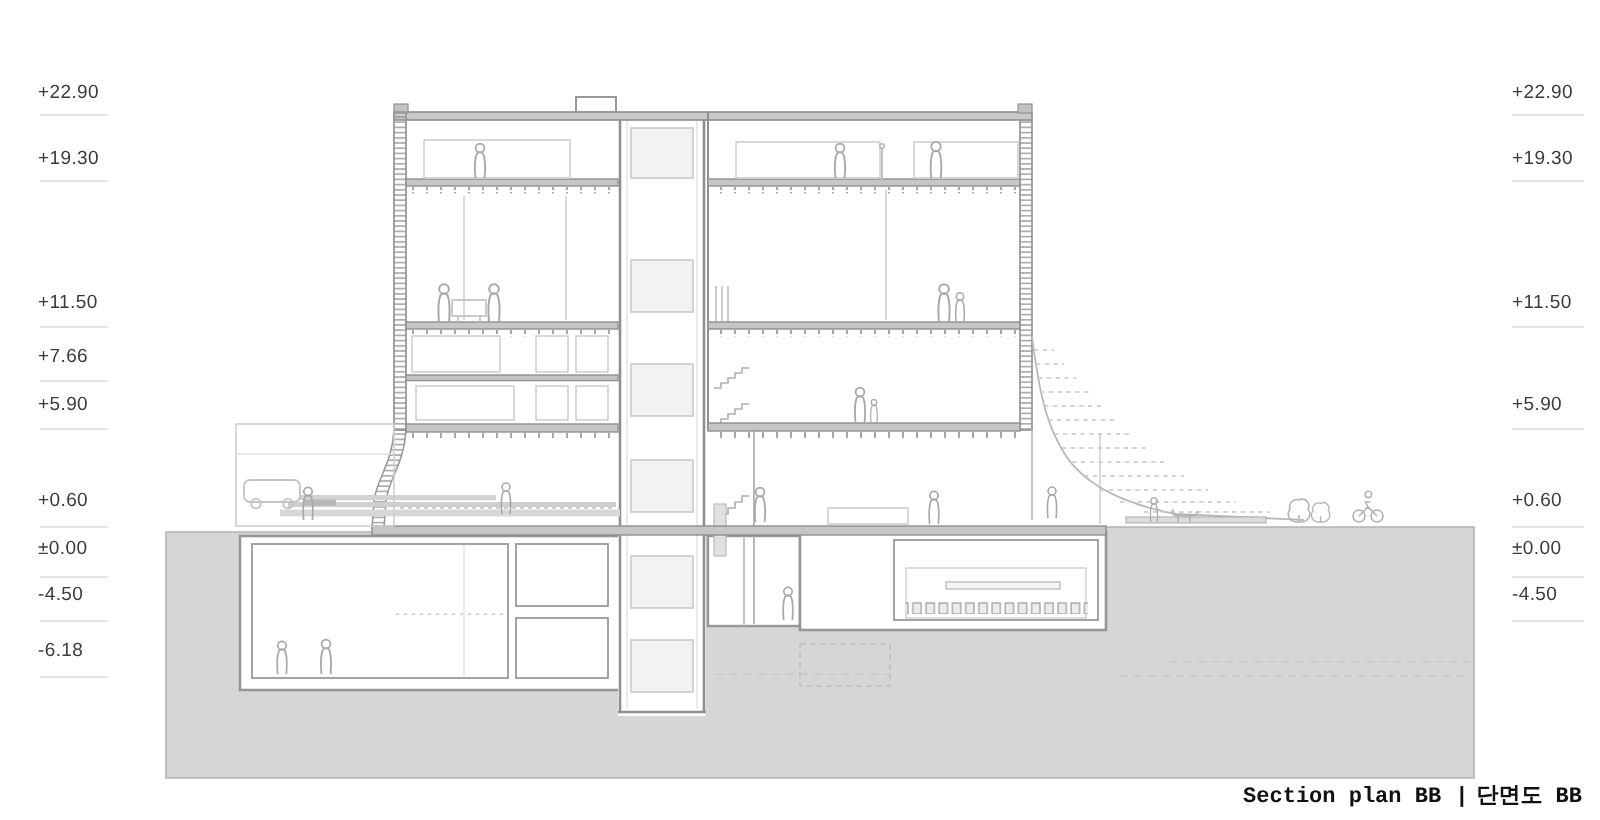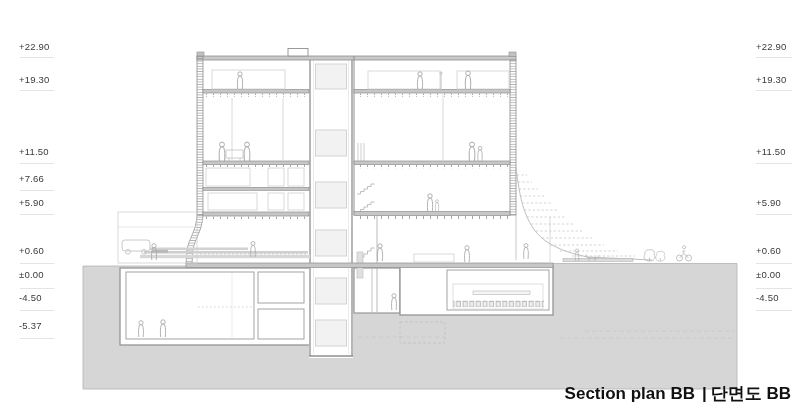--- a/index.html
+++ b/index.html
@@ -6,21 +6,21 @@
     font-family:"Liberation Sans", sans-serif;}
   #stage{position:relative;width:800px;height:410px;background:#fff;}
   #drawing{position:absolute;left:0;top:0;}
   .elev-col{position:absolute;top:0;left:0;width:680px;height:410px;pointer-events:none;}
   .elev-label{position:absolute;font-size:9.5px;color:var(--label-text,#3a3a3a);letter-spacing:.2px;white-space:nowrap;}
   .elev-line{position:absolute;height:0;border-top:1px solid var(--leader-line,#e4e4e4);}
   .elev-col.left .elev-label{left:19px;}
   .elev-col.left .elev-line{left:20px;width:34px;}
   .elev-col.right .elev-label{left:756px;}
   .elev-col.right .elev-line{left:756px;width:36px;}
-  #caption{position:absolute;right:9px;bottom:5px;font-size:17px;font-weight:700;color:var(--caption-text,#111);}
+  #caption{position:absolute;right:9px;bottom:5px;font-size:11px;font-weight:700;color:var(--caption-text,#111);font-family:Liberation Mono, monospace;}
   #caption .sep{margin:0 4px 0 7px;}
 </style>
 </head>
 <body>
 
 <div id="stage">
 
   <svg id="drawing" width="800" height="410" viewBox="0 0 800 410" xmlns="http://www.w3.org/2000/svg">
     <defs>
       <pattern id="wallhatch" width="6" height="2.6" patternUnits="userSpaceOnUse">
@@ -243,21 +243,21 @@
       <div class="elev-label" style="top: 173px;">+7.66</div>
       <div class="elev-line" style="top: 190px;"></div>
       <div class="elev-label" style="top: 197px;">+5.90</div>
       <div class="elev-line" style="top: 214px;"></div>
       <div class="elev-label" style="top: 245px;">+0.60</div>
       <div class="elev-line" style="top: 263px;"></div>
       <div class="elev-label" style="top: 269px;">±0.00</div>
       <div class="elev-line" style="top: 288px;"></div>
       <div class="elev-label" style="top: 292px;">-4.50</div>
       <div class="elev-line" style="top: 310px;"></div>
-      <div class="elev-label" style="top: 320px;">-5.37</div>
+      <div class="elev-label" style="top: 320px;">-6.18</div>
       <div class="elev-line" style="top: 338px;"></div>
     </div>
   <div class="elev-col right" id="elev-right">
       <div class="elev-label" style="top: 41px;">+22.90</div>
       <div class="elev-line" style="top: 57px;"></div>
       <div class="elev-label" style="top: 74px;">+19.30</div>
       <div class="elev-line" style="top: 90px;"></div>
       <div class="elev-label" style="top: 146px;">+11.50</div>
       <div class="elev-line" style="top: 163px;"></div>
       <div class="elev-label" style="top: 197px;">+5.90</div>

